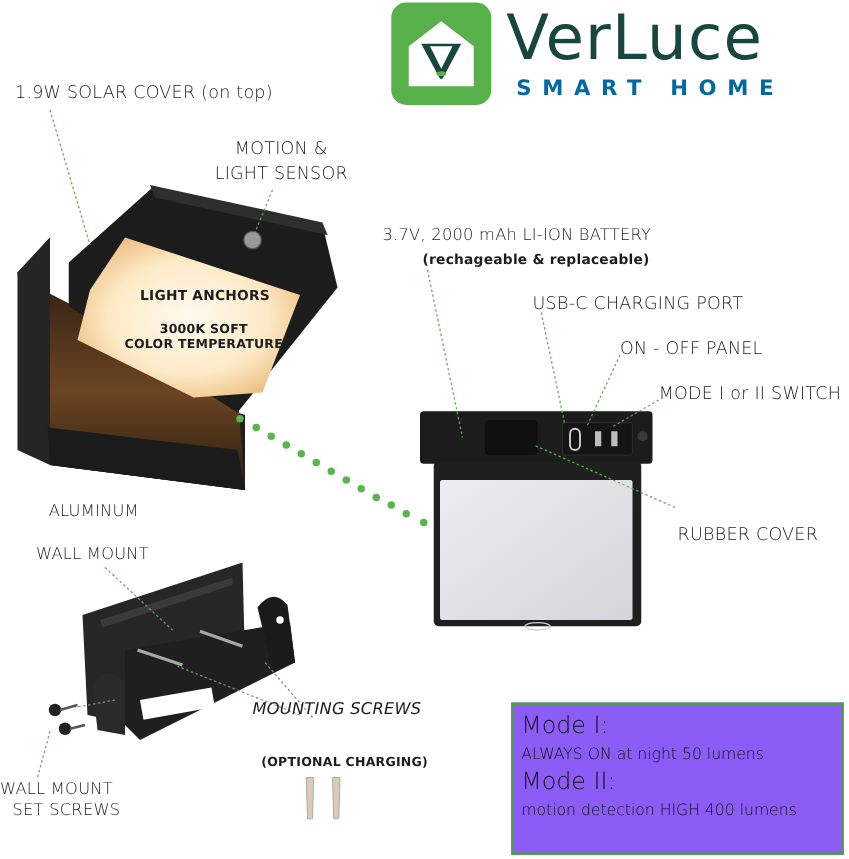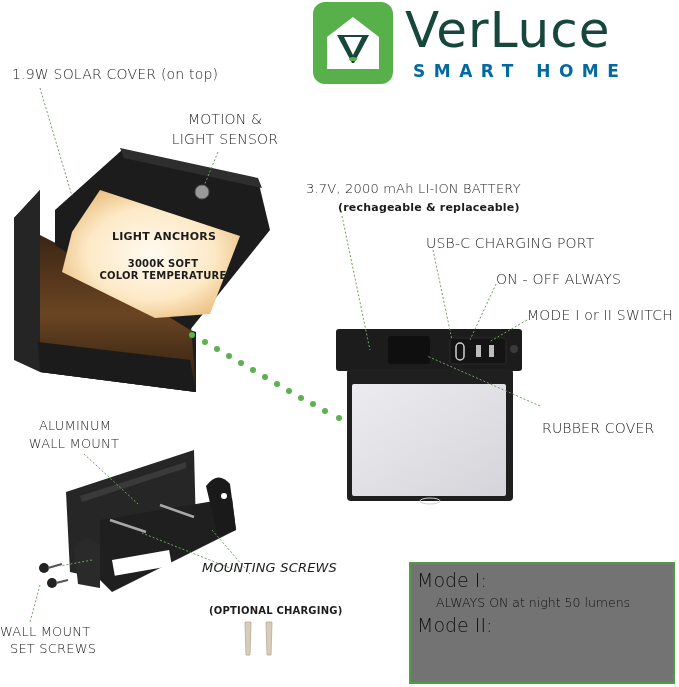--- a/index.html
+++ b/index.html
@@ -14,23 +14,23 @@
   .f10 { font-size: 10px; font-weight: bold; }
   svg.overlay { position: absolute; left: 0; top: 0; }
 
   
   .logo-box { left: 313px; top: 2px; width: 79px; width: 80px; height: 82px; background: #58b04a; border-radius: 12px; }
   .logo-house { position: absolute; left: 12px; top: 13px; width: 56px; height: 56px; }
   .logo-word { left: 405px; top: 0px; font-size: 50px; font-family: "DejaVu Sans", sans-serif; font-weight: 400; color: #17463a; letter-spacing: 1px; line-height: 60px; }
   .logo-sub { left: 413px; top: 61px; font-size: 17px; font-weight: 700; color: #0369a1; letter-spacing: 8.5px; font-family: "DejaVu Sans", sans-serif; }
 
   
-  .mode-box { left: 409px; top: 562px; width: 266px; height: 122px; border: 2.5px solid #4f9e45; background: #737373; padding: 4px 6px; }
+  .mode-box { left: 409px; top: 562px; width: 266px; height: 122px; border: 2.5px solid #4f9e45; background: #8b5cf6; padding: 4px 6px; }
   .mode-title { font-size: 19px; font-weight: 300; color: #111; line-height: 24px; font-family: "DejaVu Sans", sans-serif; }
-  .mode-desc { font-size: 12.5px; font-weight: 300; color: #111; line-height: 21px; font-family: "DejaVu Sans", sans-serif; white-space: nowrap; margin-left: 19px; }
+  .mode-desc { font-size: 12.5px; font-weight: 300; color: #111; line-height: 21px; font-family: "DejaVu Sans", sans-serif; white-space: nowrap; }
 </style>
 </head>
 <body>
 
 <div class="abs logo-box">
   <svg class="logo-house" viewBox="0 0 56 56">
     <path d="M28 2 L54 22 L54 54 L2 54 L2 22 Z" fill="#ffffff"></path>
     <path d="M12 20 L44 20 L29 48 L27 48 Z" fill="#17463a"></path>
     <path d="M19 22 L37 22 L28 40 Z" fill="#ffffff"></path>
     <ellipse cx="28" cy="44" rx="4" ry="2" fill="#58b04a"></ellipse>
@@ -146,28 +146,29 @@
 <div class="lbl f14" style="left:12px;top:66px;">1.9W SOLAR COVER (on top)</div>
 <div class="lbl f14 center" style="left:170px;top:111px;width:110px;">MOTION &amp;</div>
 <div class="lbl f14 center" style="left:160px;top:131px;width:130px;">LIGHT SENSOR</div>
 <div class="lbl f11" style="left:112px;top:230px;">LIGHT ANCHORS</div>
 <div class="lbl f10 center" style="left:108px;top:258px;width:110px;">3000K SOFT</div>
 <div class="lbl f10 center" style="left:98px;top:270px;width:130px;">COLOR TEMPERATURE</div>
 
 <div class="lbl f13" style="left:306px;top:181px;">3.7V, 2000 mAh LI-ION BATTERY</div>
 <div class="lbl f11" style="left:338px;top:201px;">(rechageable &amp; replaceable)</div>
 <div class="lbl f14" style="left:426px;top:235px;">USB-C CHARGING PORT</div>
-<div class="lbl f14" style="left:496px;top:271px;">ON - OFF ALWAYS</div>
+<div class="lbl f14" style="left:496px;top:271px;">ON - OFF PANEL</div>
 <div class="lbl f14" style="left:527px;top:307px;">MODE I or II SWITCH</div>
 <div class="lbl f14" style="left:542px;top:420px;">RUBBER COVER</div>
 
-<div class="lbl f13 center" style="left:20px;top:418px;width:110px;">ALUMINUM</div>
+<div class="lbl f13 center" style="left:20px;top:402px;width:110px;">ALUMINUM</div>
 <div class="lbl f13 center" style="left:14px;top:436px;width:120px;">WALL MOUNT</div>
 <div class="lbl f13" style="left:202px;top:560px;font-style:italic;">MOUNTING SCREWS</div>
 <div class="lbl f10" style="left:209px;top:605px;">(OPTIONAL CHARGING)</div>
 <div class="lbl f13" style="left:0px;top:624px;">WALL MOUNT</div>
 <div class="lbl f13" style="left:10px;top:641px;">SET SCREWS</div>
 
 <div class="abs mode-box">
   <div class="mode-title">Mode I:</div>
   <div class="mode-desc">ALWAYS ON at night 50 lumens</div>
   <div class="mode-title">Mode II:</div>
+  <div class="mode-desc">motion detection HIGH 400 lumens</div>
 </div>
 
 </body></html>

